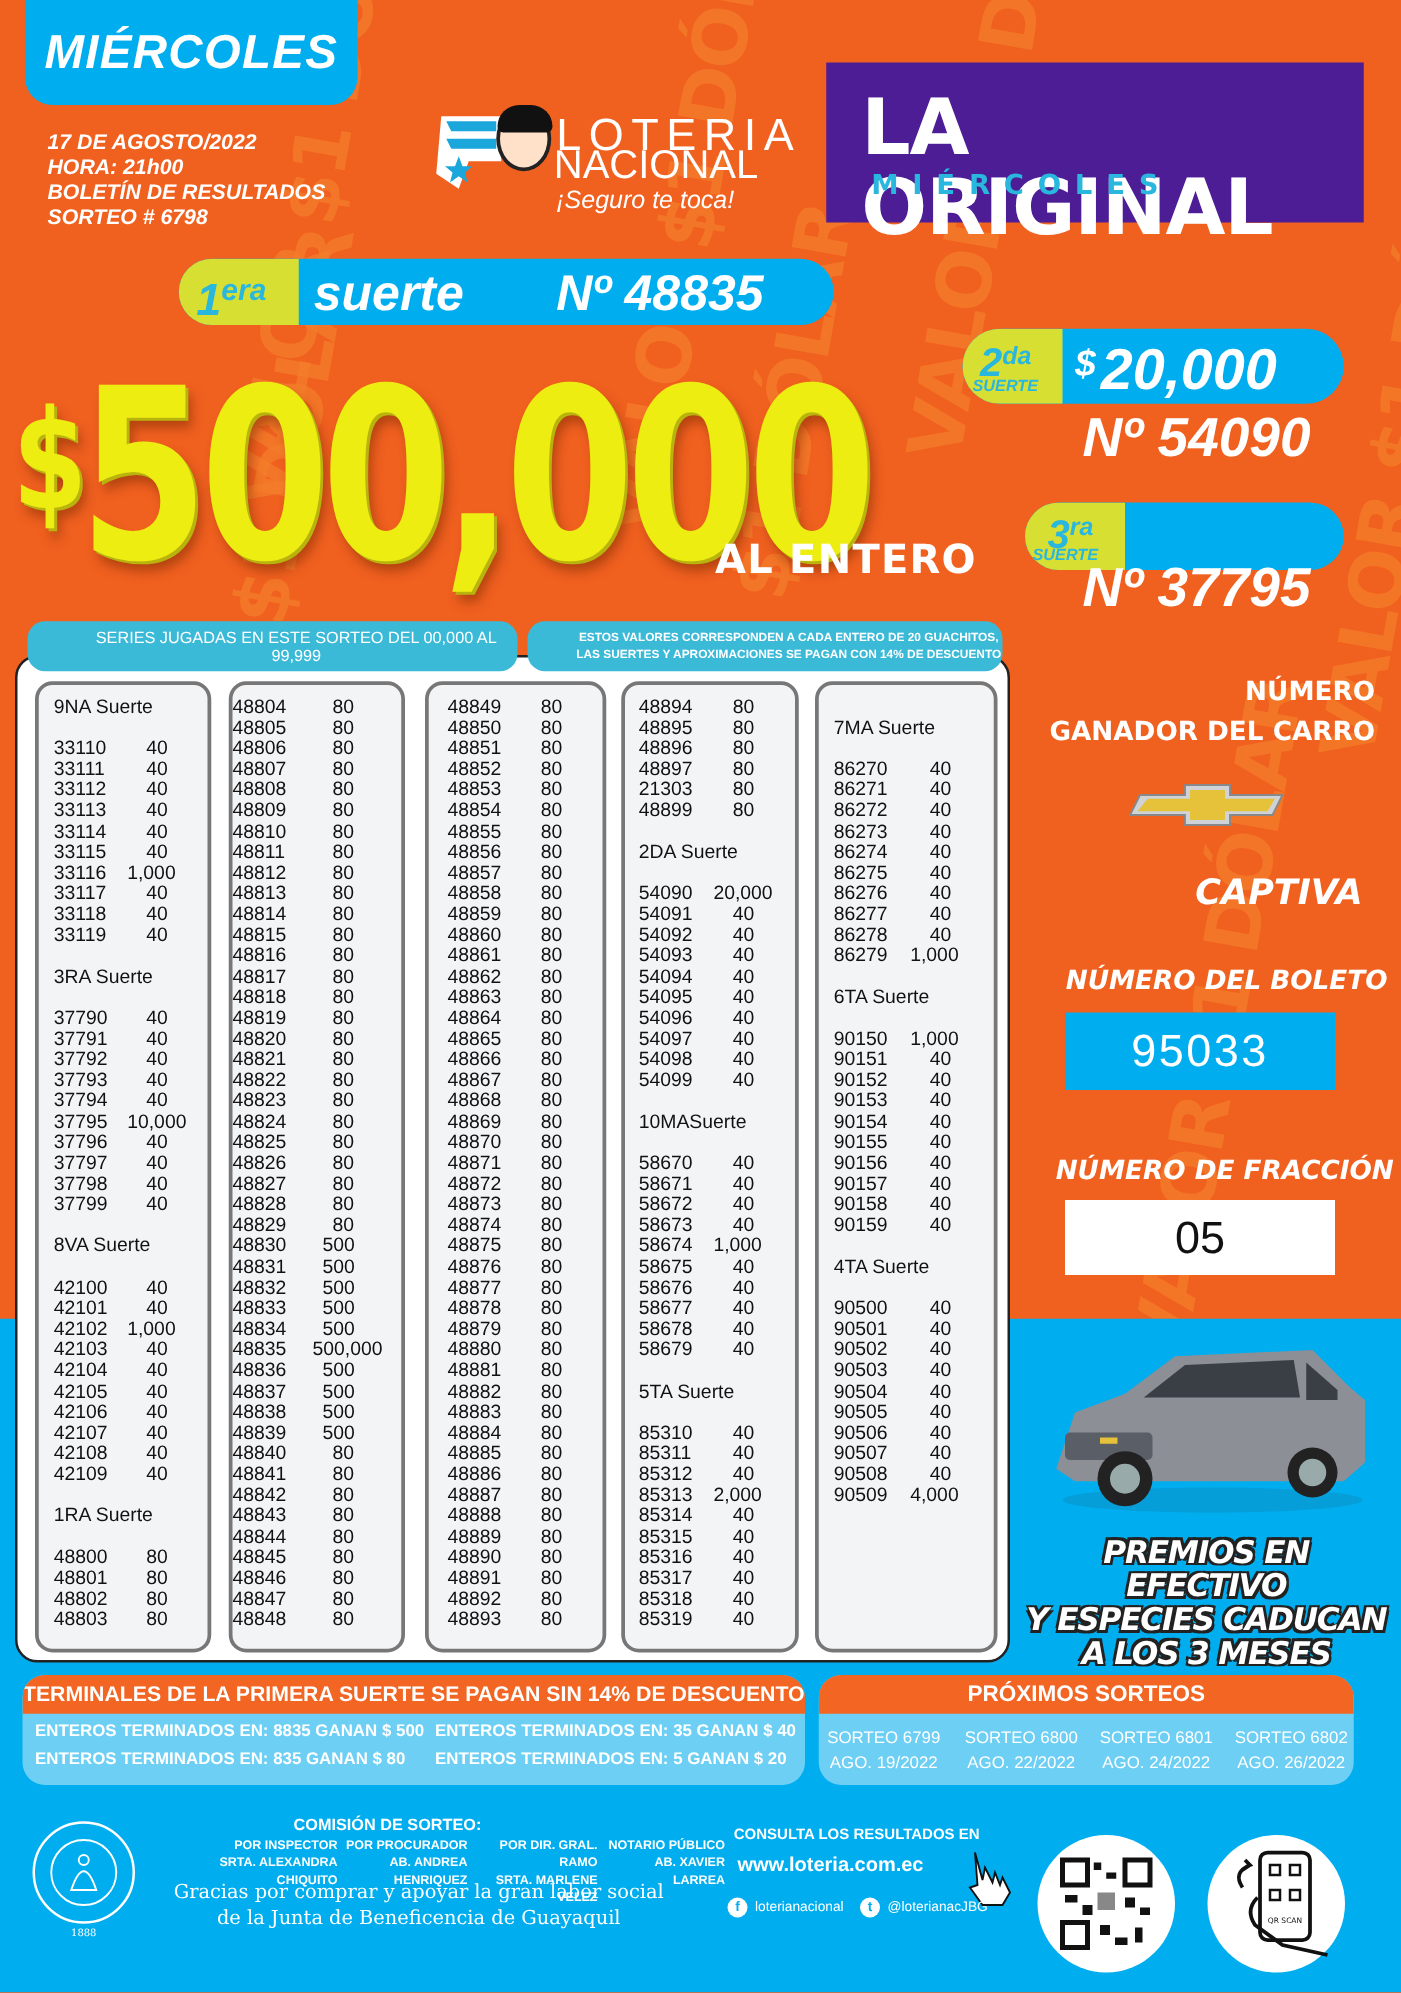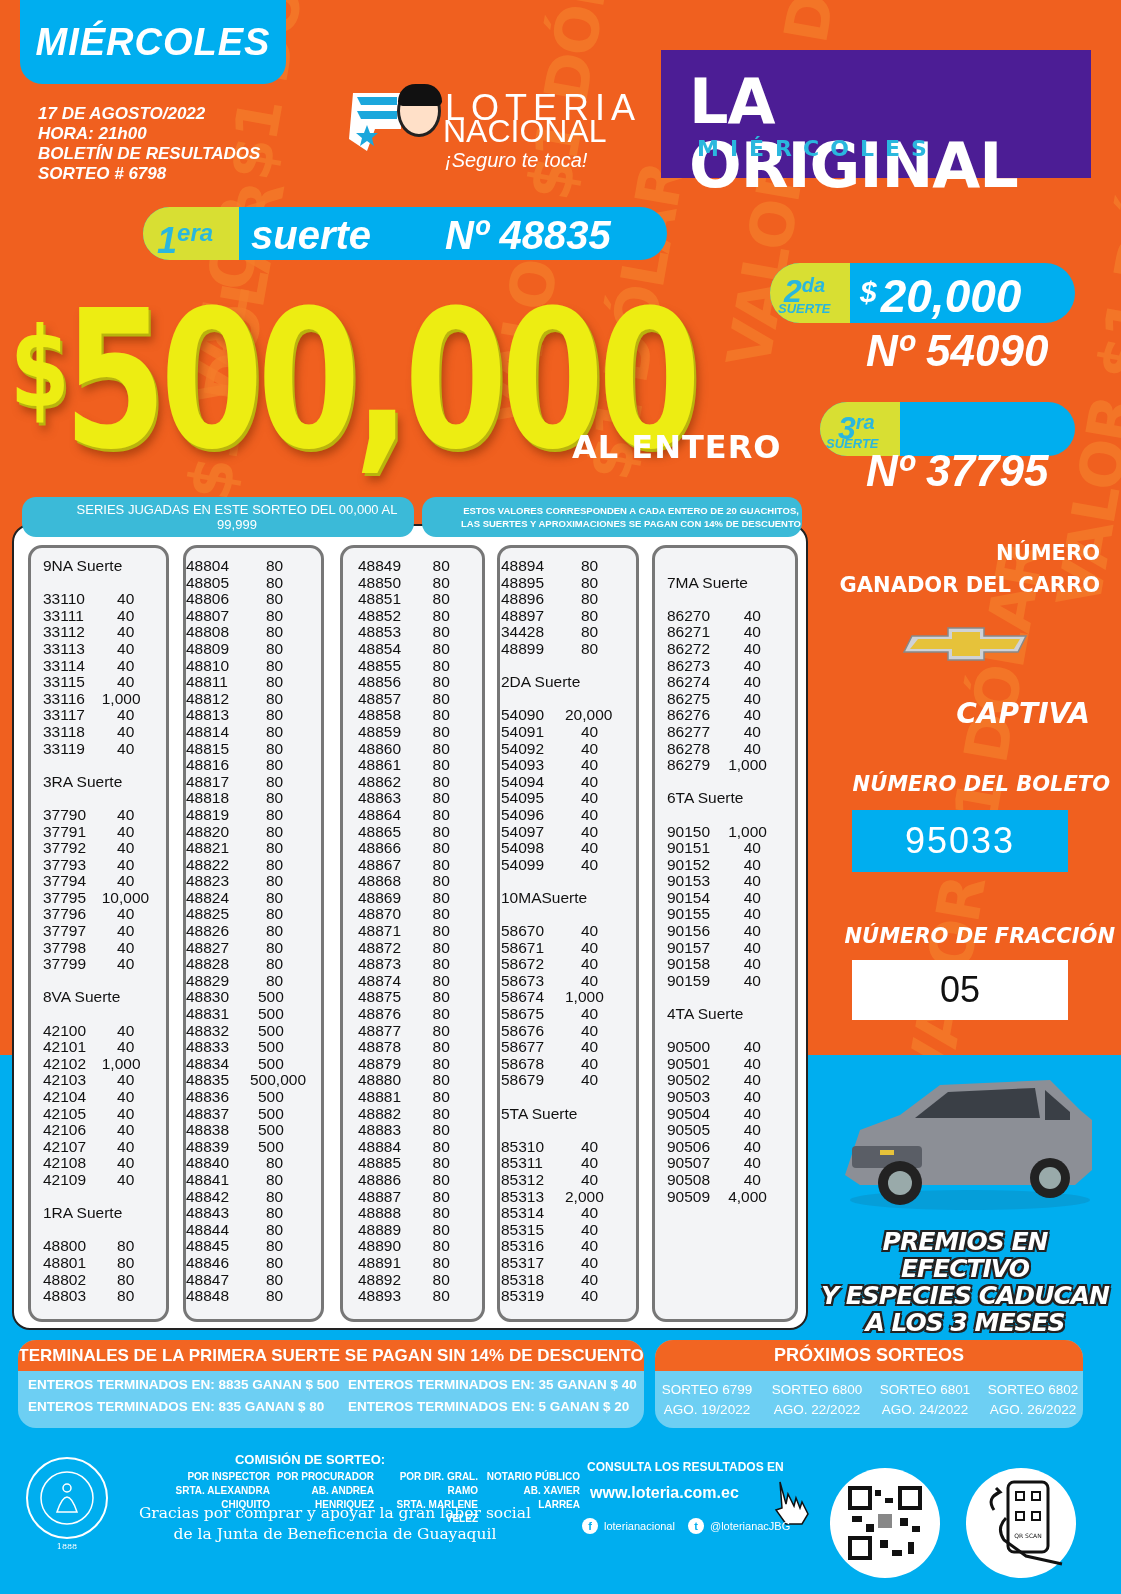--- a/index.html
+++ b/index.html
@@ -662,39 +662,39 @@
     </div>
     <div class="row">
       <span class="n">48892</span>
       <span class="v" style="padding-left: 16px;">80</span>
     </div>
     <div class="row">
       <span class="n">48893</span>
       <span class="v" style="padding-left: 16px;">80</span>
     </div>
   </div>
-<div class="col" id="col3" style="left:497px;width:142px;padding-left:1px;">
+<div class="col" id="col3" style="left:497px;width:142px;padding-left:11px;">
     <div class="row">
       <span class="n">48894</span>
       <span class="v" style="padding-left: 16px;">80</span>
     </div>
     <div class="row">
       <span class="n">48895</span>
       <span class="v" style="padding-left: 16px;">80</span>
     </div>
     <div class="row">
       <span class="n">48896</span>
       <span class="v" style="padding-left: 16px;">80</span>
     </div>
     <div class="row">
       <span class="n">48897</span>
       <span class="v" style="padding-left: 16px;">80</span>
     </div>
     <div class="row">
-      <span class="n">34428</span>
+      <span class="n">21303</span>
       <span class="v" style="padding-left: 16px;">80</span>
     </div>
     <div class="row">
       <span class="n">48899</span>
       <span class="v" style="padding-left: 16px;">80</span>
     </div>
     <div class="gap"></div>
     <div class="head">2DA  Suerte</div>
     <div class="row">
       <span class="n">54090</span>

